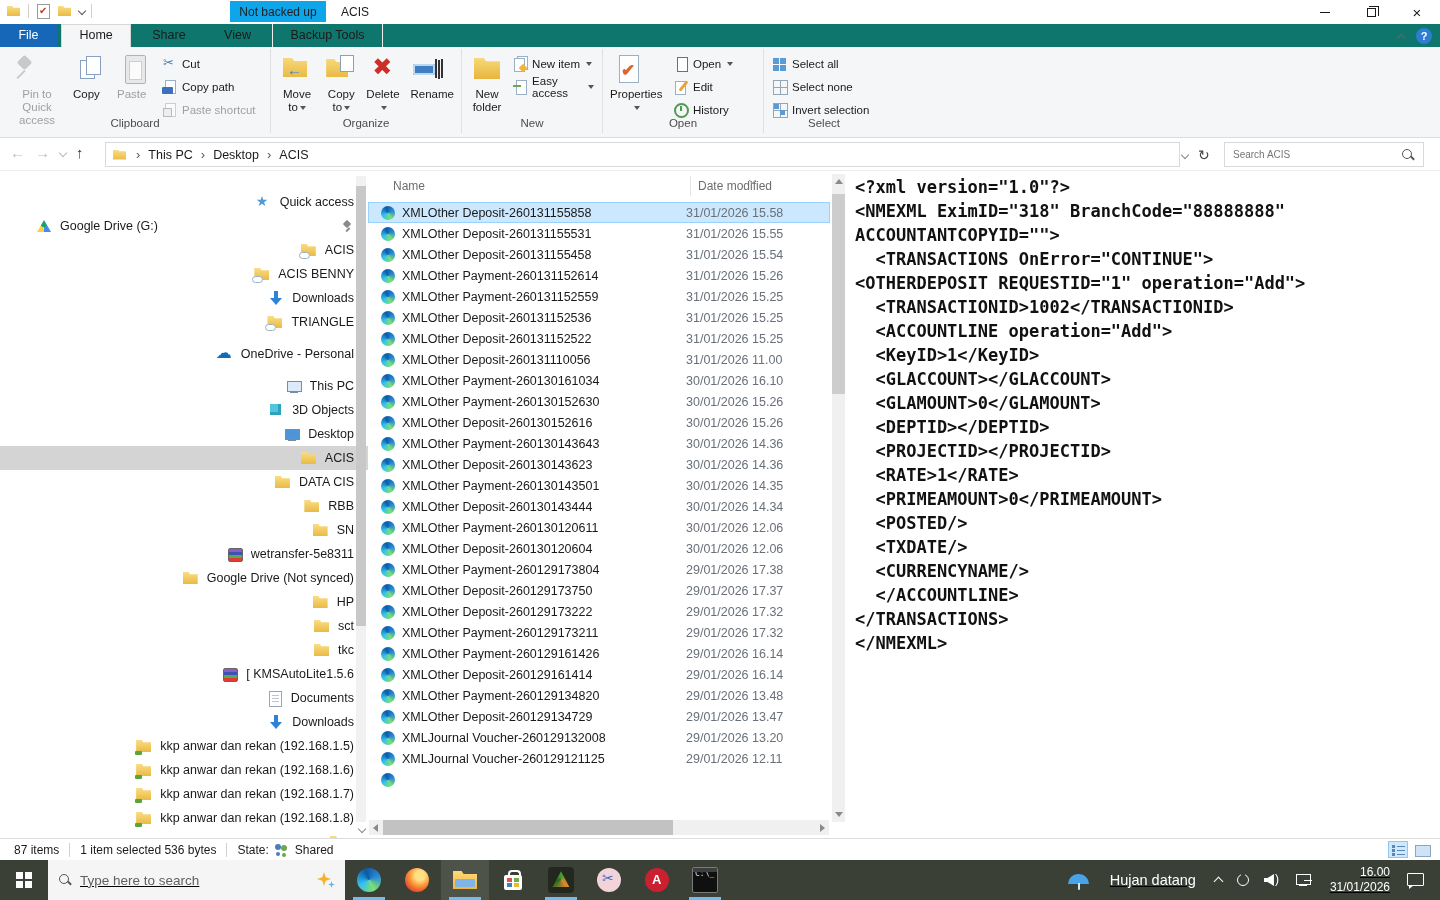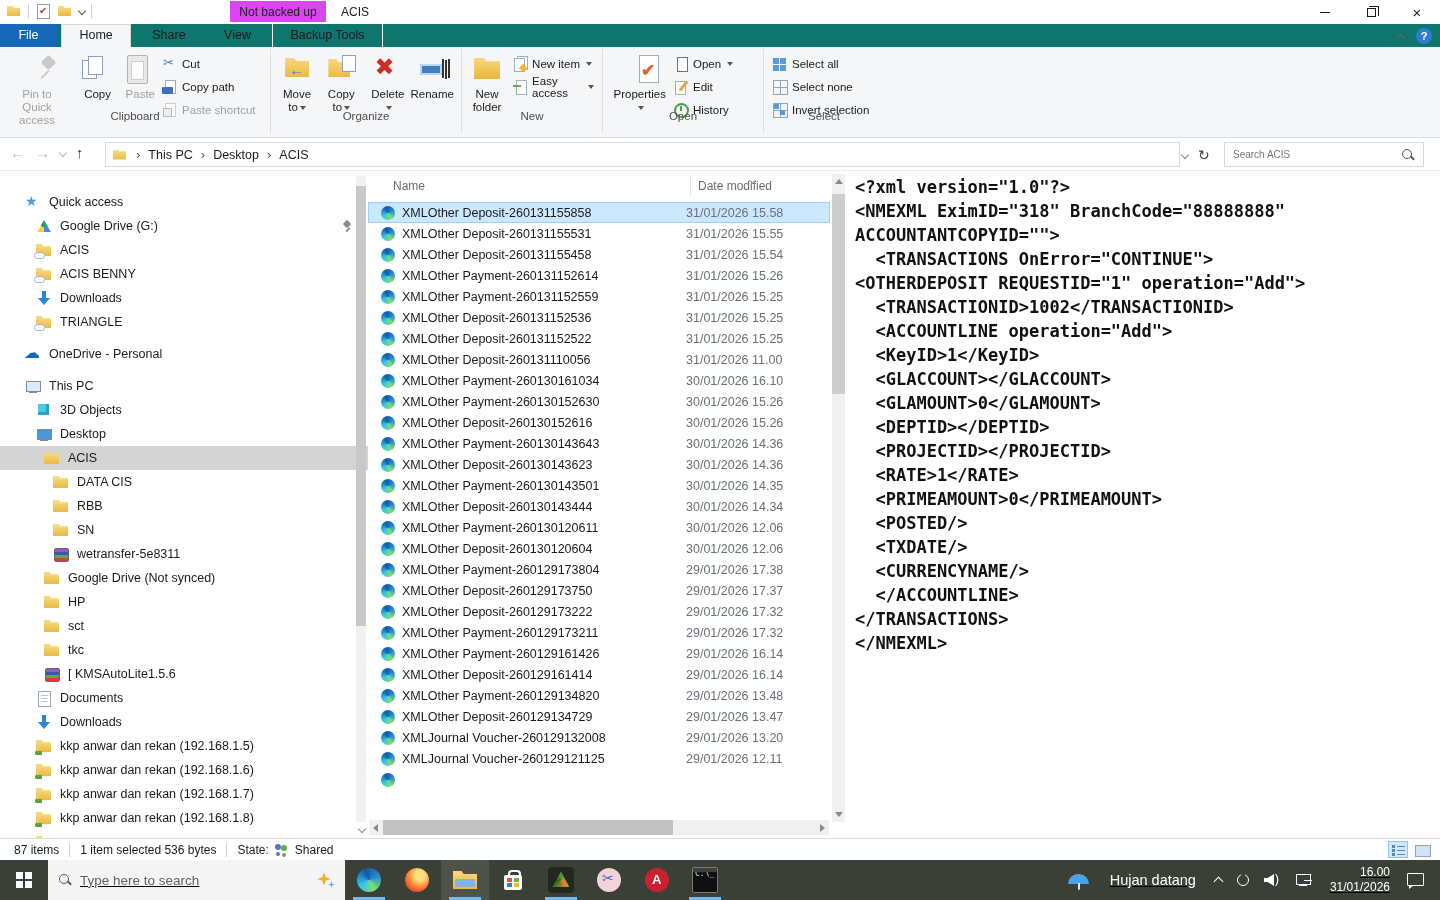--- a/index.html
+++ b/index.html
@@ -6,21 +6,21 @@
   html,body{width:1440px;height:900px;overflow:hidden;background:#fff;}
   .screen{position:relative;width:1440px;height:900px;}
 
   
   .window{position:absolute;left:0;top:0;width:1440px;height:860px;background:#fff;}
 
   
   .titlebar{position:absolute;left:0;top:0;width:100%;height:24px;background:#fff;}
   .qat{position:absolute;left:6px;top:3px;display:flex;align-items:center;gap:6px;}
   .qat-sep{width:1px;height:14px;background:#d0d0d0;}
-  .badge{position:absolute;left:230px;top:1px;width:96px;height:21px;background:#d946ef;color:#1f1f1f;
+  .badge{position:absolute;left:230px;top:1px;width:96px;height:21px;background:#0ea5e9;color:#1f1f1f;
          font-size:12px;display:flex;align-items:center;justify-content:center;}
   .win-title{position:absolute;left:341px;top:5px;font-size:12px;color:#1a1a1a;}
   .wctrl{position:absolute;right:0;top:0;height:24px;display:flex;}
   .wbtn{width:46px;height:24px;display:flex;align-items:center;justify-content:center;color:#1a1a1a;}
   .min-bar{width:10px;height:1px;background:#1a1a1a;}
   .restore-box{position:relative;width:9px;height:9px;border:1px solid #1a1a1a;background:#fff;}
   .restore-box::before{content:"";position:absolute;left:1px;top:-3px;width:9px;height:9px;border:1px solid #1a1a1a;border-bottom:none;border-left:none;}
   .close-x{font-size:15px;line-height:1;}
 
   
@@ -32,24 +32,24 @@
   .tabrow-right{position:absolute;right:8px;top:4px;display:flex;align-items:center;gap:12px;}
   .chev{display:inline-block;width:6px;height:6px;border-right:1.6px solid #666;border-bottom:1.6px solid #666;}
   .chev-up{transform:rotate(-135deg);margin-top:3px;}
   .chev-down{transform:rotate(45deg);}
   .help-circle{width:16px;height:16px;border-radius:50%;background:#2d7dd2;color:#fff;font-size:11px;font-weight:bold;
                display:flex;align-items:center;justify-content:center;}
 
   
   .ribbon{position:absolute;left:0;top:47px;width:100%;height:91px;background:#f5f6f7;border-bottom:1px solid #dcdcdc;display:flex;}
   .rgroup{position:relative;height:100%;padding:3px 4px 14px 4px;}
-  .rg-label{position:absolute;bottom:15px;left:0;width:100%;text-align:center;font-size:11.5px;color:#4c4c4c;margin-top:46px;}
+  .rg-label{position:absolute;bottom:8px;left:0;width:100%;text-align:center;font-size:11.5px;color:#4c4c4c;margin-top:46px;}
   .rg-content{display:flex;height:74px;align-items:flex-start;}
   .rsep{width:1px;height:84px;margin-top:2px;background:#e0e0e0;}
-  .rbtn{display:flex;flex-direction:column;align-items:flex-end;padding:2px 3px;}
+  .rbtn{display:flex;flex-direction:column;align-items:flex-start;padding:2px 3px;}
   .rbtn .rlabel{font-size:11.5px;color:#1a1a1a;text-align:center;line-height:13px;margin-top:2px;}
   .rbtn.disabled .rlabel{color:#a0a0a0;}
   .rbtn.disabled .ric{filter:grayscale(1) opacity(.55);}
   .dd{display:inline-block;width:0;height:0;border-left:3.5px solid transparent;border-right:3.5px solid transparent;border-top:4px solid #555;margin-left:2px;vertical-align:middle;}
   .rcol{display:flex;flex-direction:column;justify-content:flex-start;gap:3px;padding-top:4px;}
   .rsmall{display:flex;align-items:center;gap:4px;font-size:11.5px;color:#1a1a1a;height:20px;padding:0 4px;}
   .rsmall.disabled{color:#a0a0a0;}
   .rsmall.disabled .sic{filter:grayscale(1) opacity(.55);}
 
   
@@ -111,21 +111,21 @@
   .mag{position:relative;width:14px;height:14px;flex:0 0 14px;}
   .mag::before{content:"";position:absolute;left:1px;top:1px;width:8px;height:8px;border:1.5px solid #555;border-radius:50%;}
   .mag::after{content:"";position:absolute;left:9px;top:9px;width:5px;height:1.5px;background:#555;transform:rotate(45deg);}
 
   
   .content{position:absolute;left:0;top:172px;width:100%;height:666px;background:#fff;overflow:hidden;}
 
   
   .sidebar{position:absolute;left:0;top:0;width:368px;height:100%;overflow:hidden;}
   .tree{position:absolute;left:0;top:18px;width:100%;}
-  .tree-item{height:24px;display:flex;align-items:center;gap:8px;font-size:12.5px;color:#1a1a1a;padding-right:14px;}
+  .tree-item{height:24px;display:flex;align-items:center;gap:8px;font-size:12.5px;color:#1a1a1a;padding-right:14px;justify-content:flex-end;}
   .tree-item.sel{background:#d4d4d4;}
   .tree-gap{height:8px;}
   .ind0{padding-left:25px;}.ind1{padding-left:36px;}.ind2{padding-left:44px;}.ind3{padding-left:53px;}
   .tree-label{white-space:nowrap;overflow:hidden;}
   .pin{position:relative;width:12px;height:12px;margin-left:auto;}
   .pin::before{content:"";position:absolute;left:2px;top:1px;width:6px;height:6px;background:#8a8a8a;border-radius:1px;transform:rotate(45deg);}
   .pin::after{content:"";position:absolute;left:5px;top:7px;width:1.5px;height:5px;background:#8a8a8a;transform:rotate(45deg);}
   .side-scroll{position:absolute;right:2px;top:4px;width:10px;height:646px;background:#f1f1f1;}
   .side-thumb{position:absolute;left:0;top:10px;width:10px;height:440px;background:#c8c8c8;}
   .side-chev{position:absolute;right:3px;bottom:6px;}

